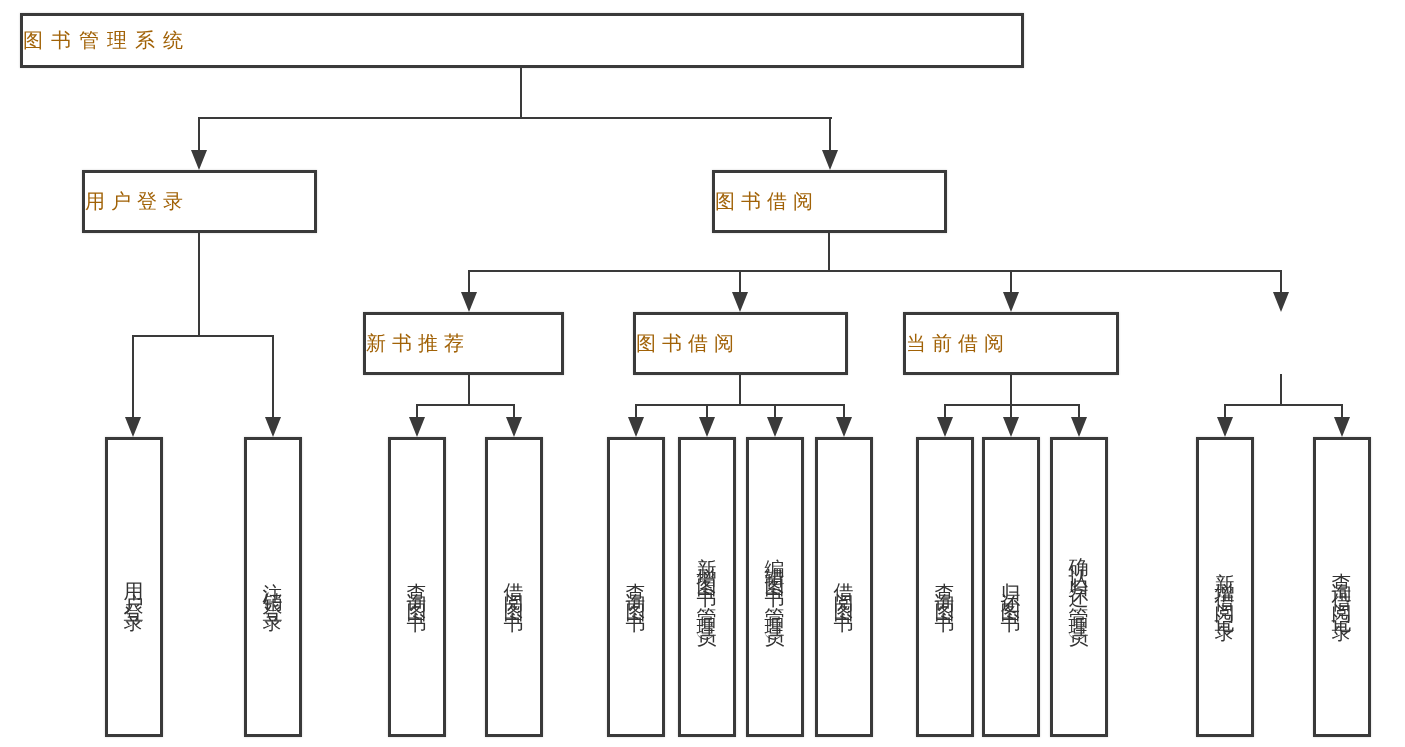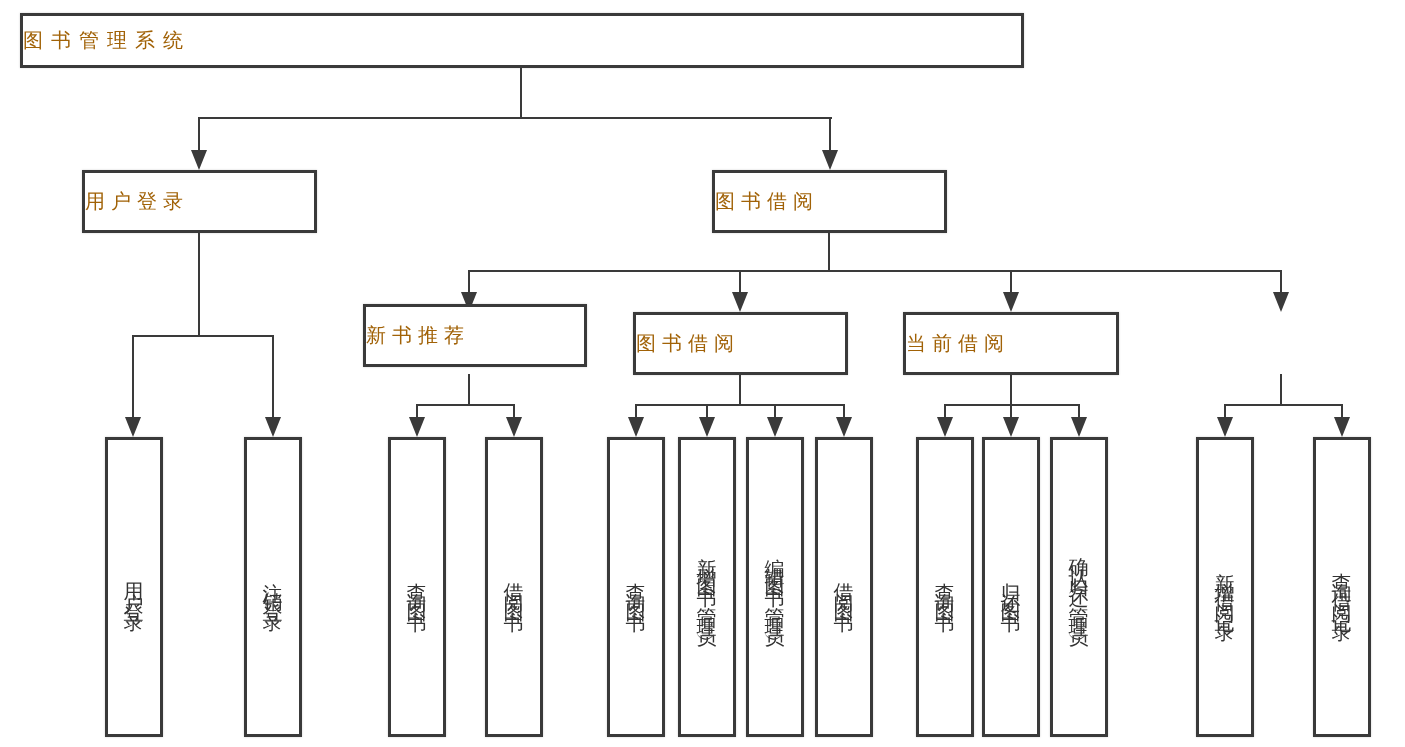--- a/index.html
+++ b/index.html
@@ -74,21 +74,21 @@
   <div class="hline" style="left:468px; top:270px; width:814px;"></div>
   <div class="vline" style="left:468px; top:270px; height:24px;"></div>
   <div class="vline" style="left:739px; top:270px; height:24px;"></div>
   <div class="vline" style="left:1010px; top:270px; height:24px;"></div>
   <div class="vline" style="left:1280px; top:270px; height:24px;"></div>
   <div class="arrow" style="left:461px; top:292px;"></div>
   <div class="arrow" style="left:732px; top:292px;"></div>
   <div class="arrow" style="left:1003px; top:292px;"></div>
   <div class="arrow" style="left:1273px; top:292px;"></div>
 
-  <div class="node" style="left:363px; top:304px; width:224px; height:63px;">
+  <div class="node" style="left:363px; top:312px; width:201px; height:63px;">
     <span>新书推荐</span>
   </div>
   <div class="node" style="left:633px; top:312px; width:215px; height:63px;">
     <span>图书借阅</span>
   </div>
   <div class="node" style="left:903px; top:312px; width:216px; height:63px;">
     <span>当前借阅</span>
   </div>
 
   <div class="vline" style="left:468px; top:374px; height:32px;"></div>

